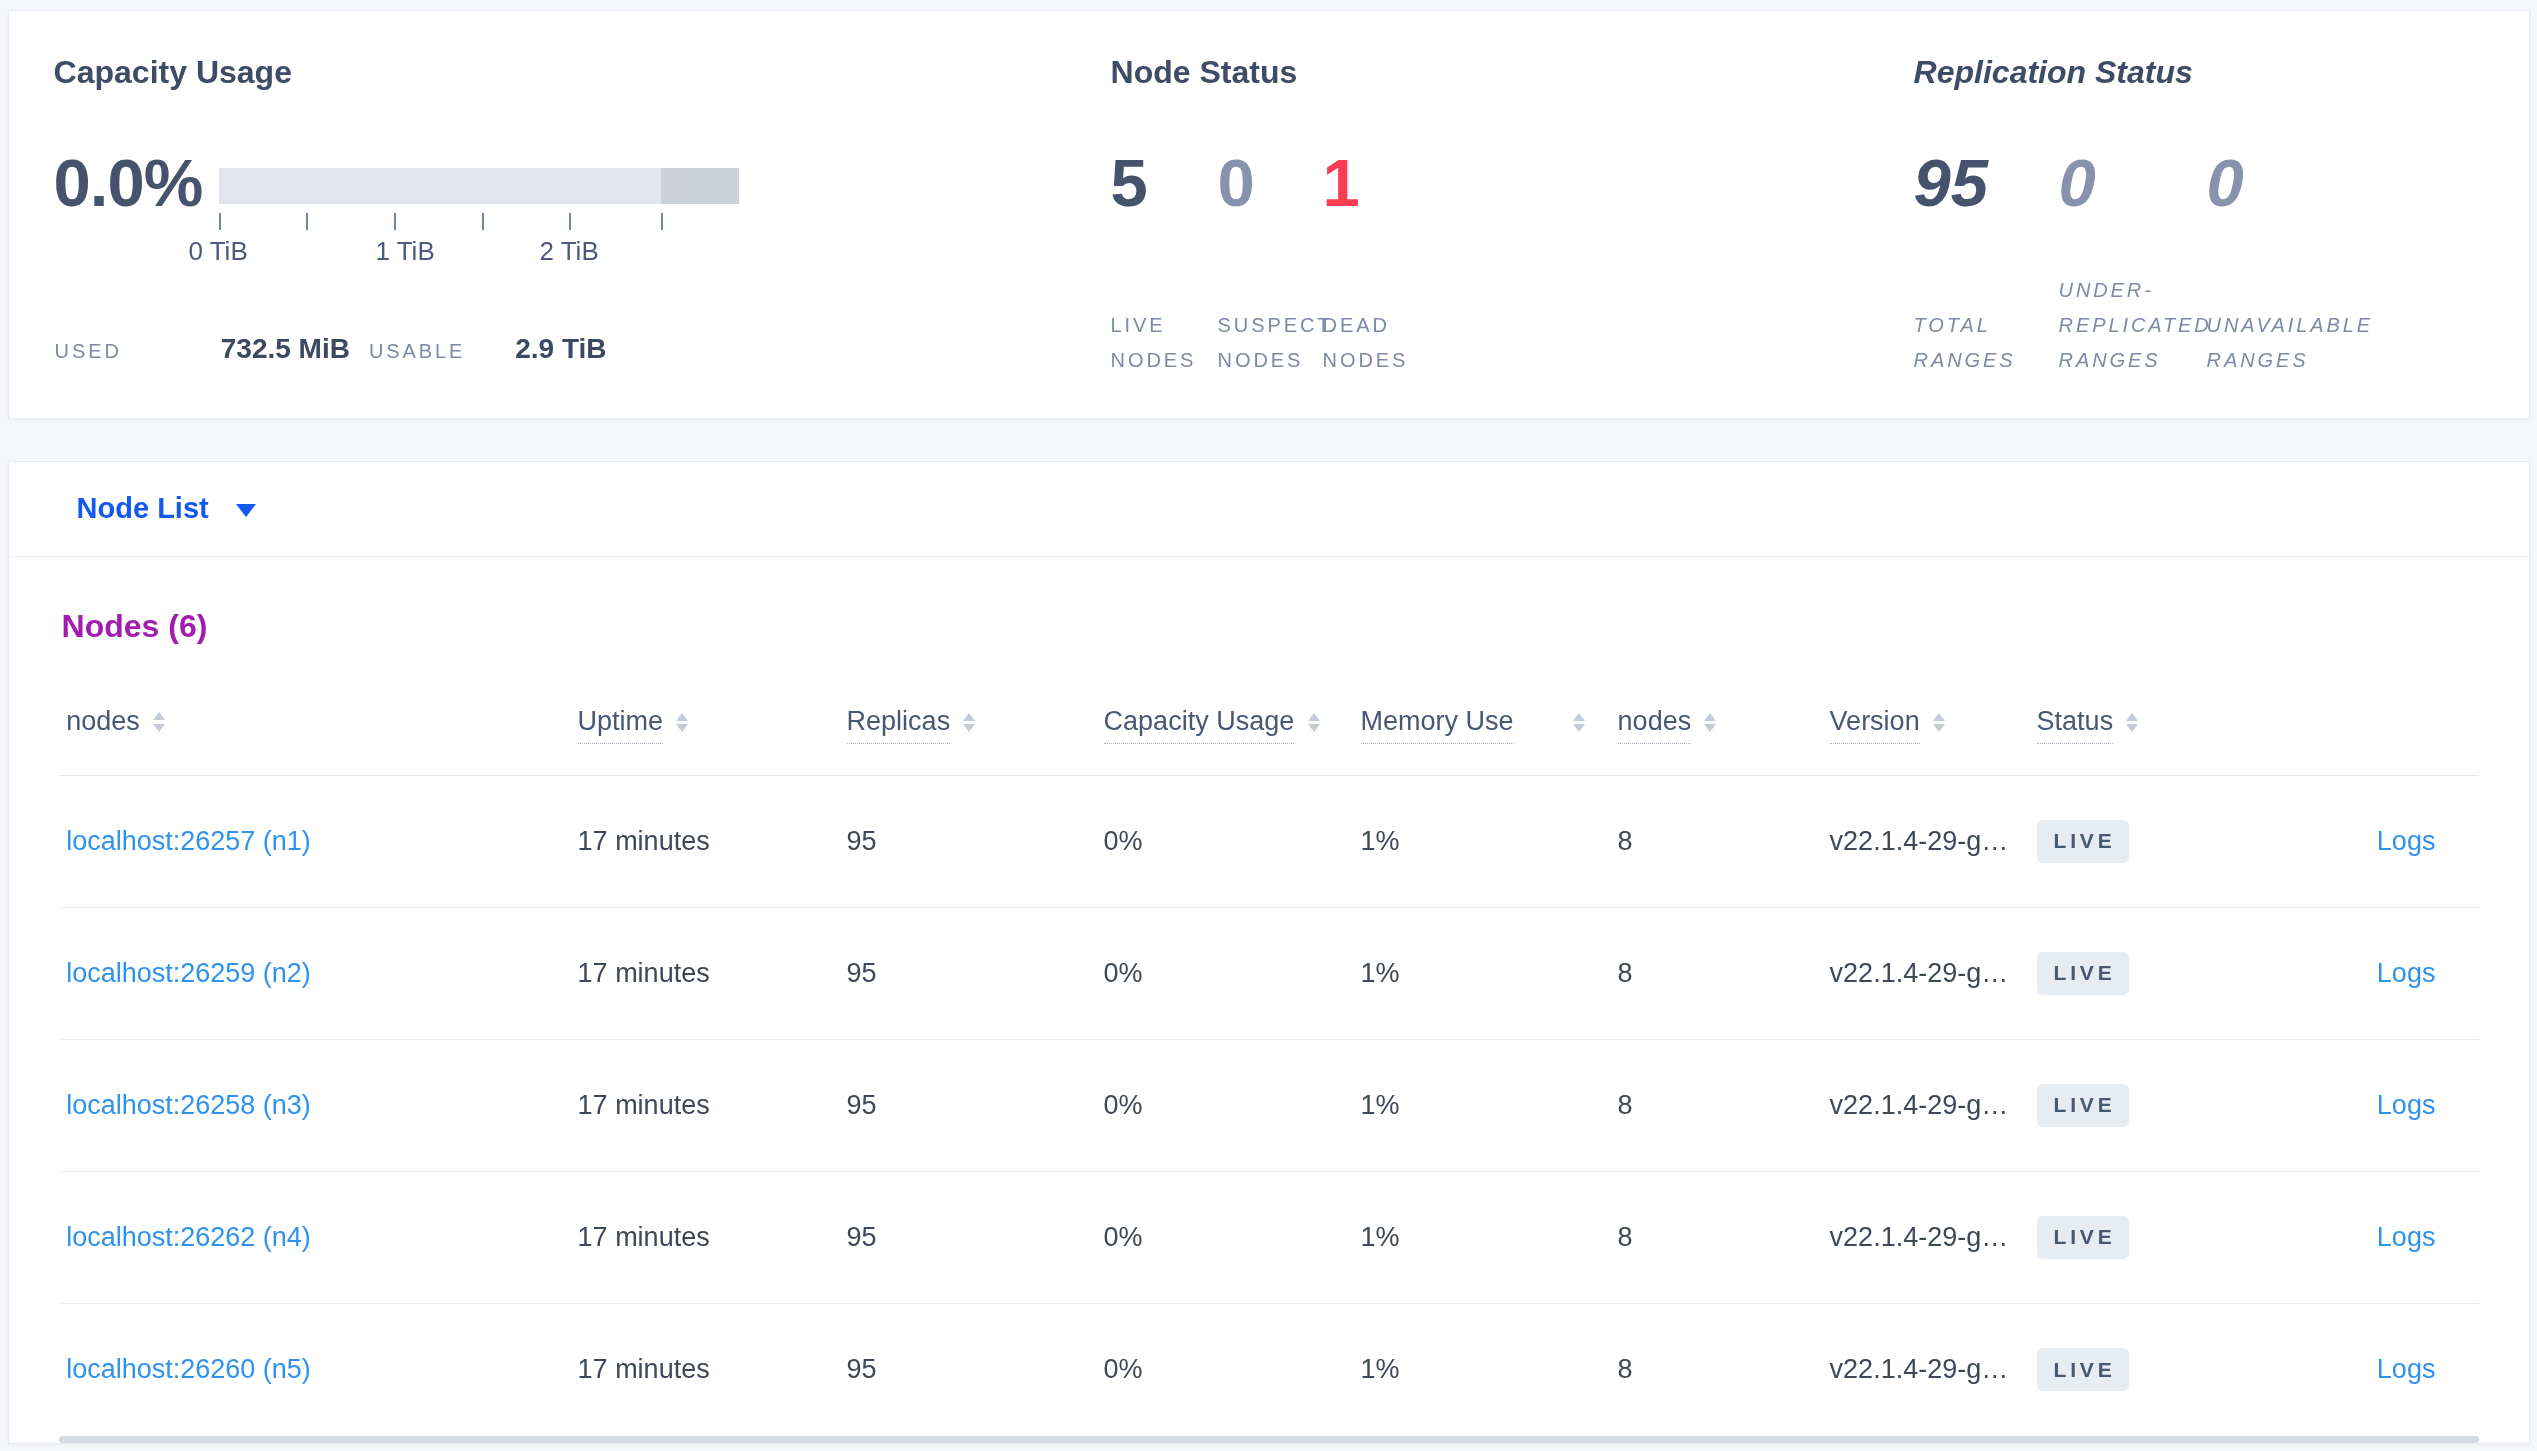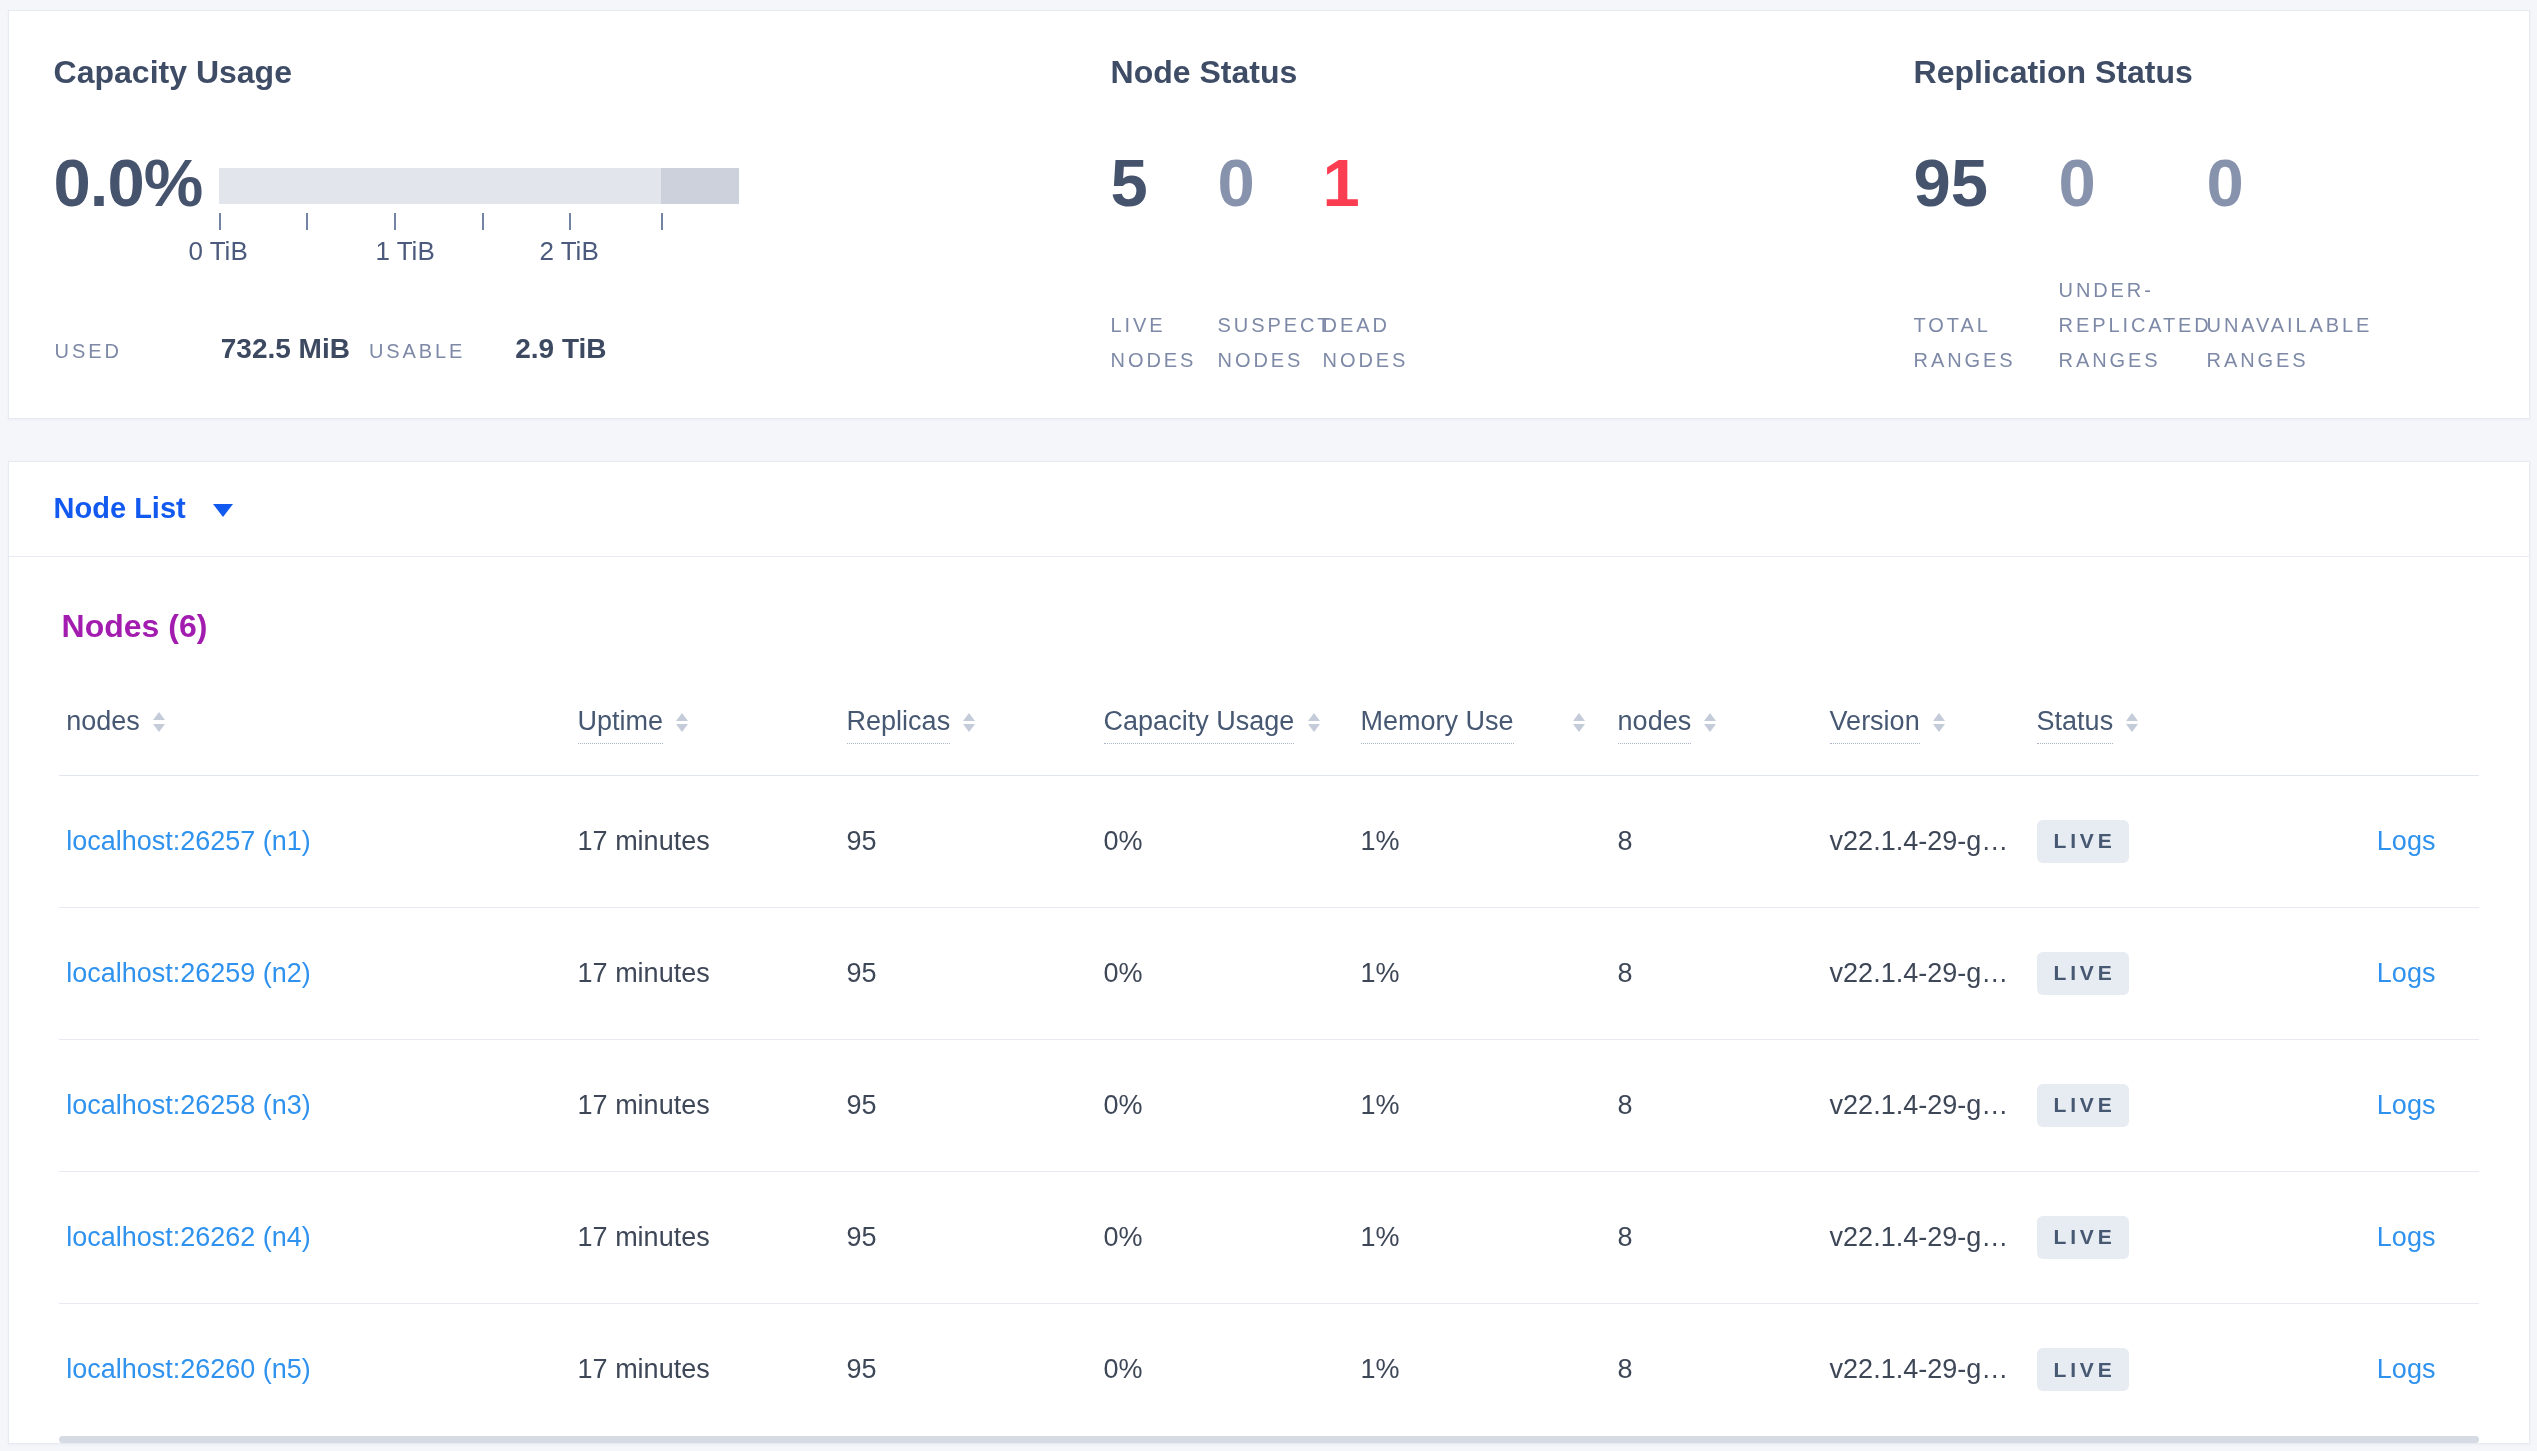--- a/index.html
+++ b/index.html
@@ -13,21 +13,21 @@
     background:#fff;
     border:1px solid #e6eaf1;
     box-shadow:0 1px 2.9px rgba(50,60,90,.04);
   }
 
   
   .summary-card { position:relative; margin:9.5px 7.6px 0; height:409px; }
   .sec { position:absolute; top:40px; }
   .sec-capacity { left:45px; width:1010px; }
   .sec-nodes { left:1102px; width:762px; }
-  .sec-repl { left:1905px; width:591px; }
+  .sec-repl { left:1905px; width:591px;font-style:italic; }
   .sec-title { font-size:32px; line-height:42px; font-weight:600; color:#3e4c66; }
 
   .pct { margin-top:51px; font-size:67px; line-height:78px; font-weight:600; color:#46536d; letter-spacing:-1px; }
 
   .capbar { position:absolute; left:165px; top:117px; width:520px; height:36px; background:#e2e5ec; }
   .capbar-dark { position:absolute; right:0; top:0; width:78px; height:36px; background:#cdd1dc; }
   .tick { position:absolute; top:162px; width:2.9px; height:17px; background:#7384a3; }
   .tick-label { position:absolute; top:185px; width:133px; text-align:center; font-size:26px; color:#4c5b7d; }
 
   .used-row { position:absolute; left:1px; top:282px; display:flex; align-items:baseline; white-space:nowrap; }
@@ -50,21 +50,21 @@
   .stat-label {
     margin-top:53px; height:103px; display:flex; align-items:flex-end;
     font-size:20px; line-height:35px; letter-spacing:2.9px; color:#7d89a6;
     white-space:pre-line;
   }
 
   
   .table-card { margin:42px 7.6px 0; min-height:950px; }
   .nodelist-row { height:95px; display:flex; align-items:center; padding-left:45px; border-bottom:1.9px solid #e8ebf2; }
   .nodelist-btn { display:flex; align-items:center; cursor:pointer; }
-  .nodelist-label { font-size:29px; font-weight:600; color:#1259f0; }
+  .nodelist-label { font-size:29px; font-weight:600; color:#1259f0;margin-left:23px; }
   .caret { width:0; height:0; border-left:10.5px solid transparent; border-right:10.5px solid transparent; border-top:13.3px solid #1259f0; margin-left:27px; margin-top:3.8px; }
 
   .table-title { margin:50px 0 0 53px; font-size:32px; line-height:38px; font-weight:600; color:#a21caf; }
 
   .thead { display:flex; align-items:flex-end; margin:61px 50px 0; padding-bottom:30.5px; border-bottom:1.9px solid #e2e7ef; }
   .th { display:flex; align-items:center; font-size:27px; color:#475872; }
   .th-label.tip { border-bottom:1.9px dotted #a9b4c9; padding-bottom:5.7px; }
   .th-label.plain { padding-bottom:7.6px; }
   .sort { display:inline-flex; flex-direction:column; gap:3.8px; margin-left:13.3px; margin-bottom:5.7px; }
   .sort i { display:block; width:0; height:0; border-left:6.7px solid transparent; border-right:6.7px solid transparent; }

